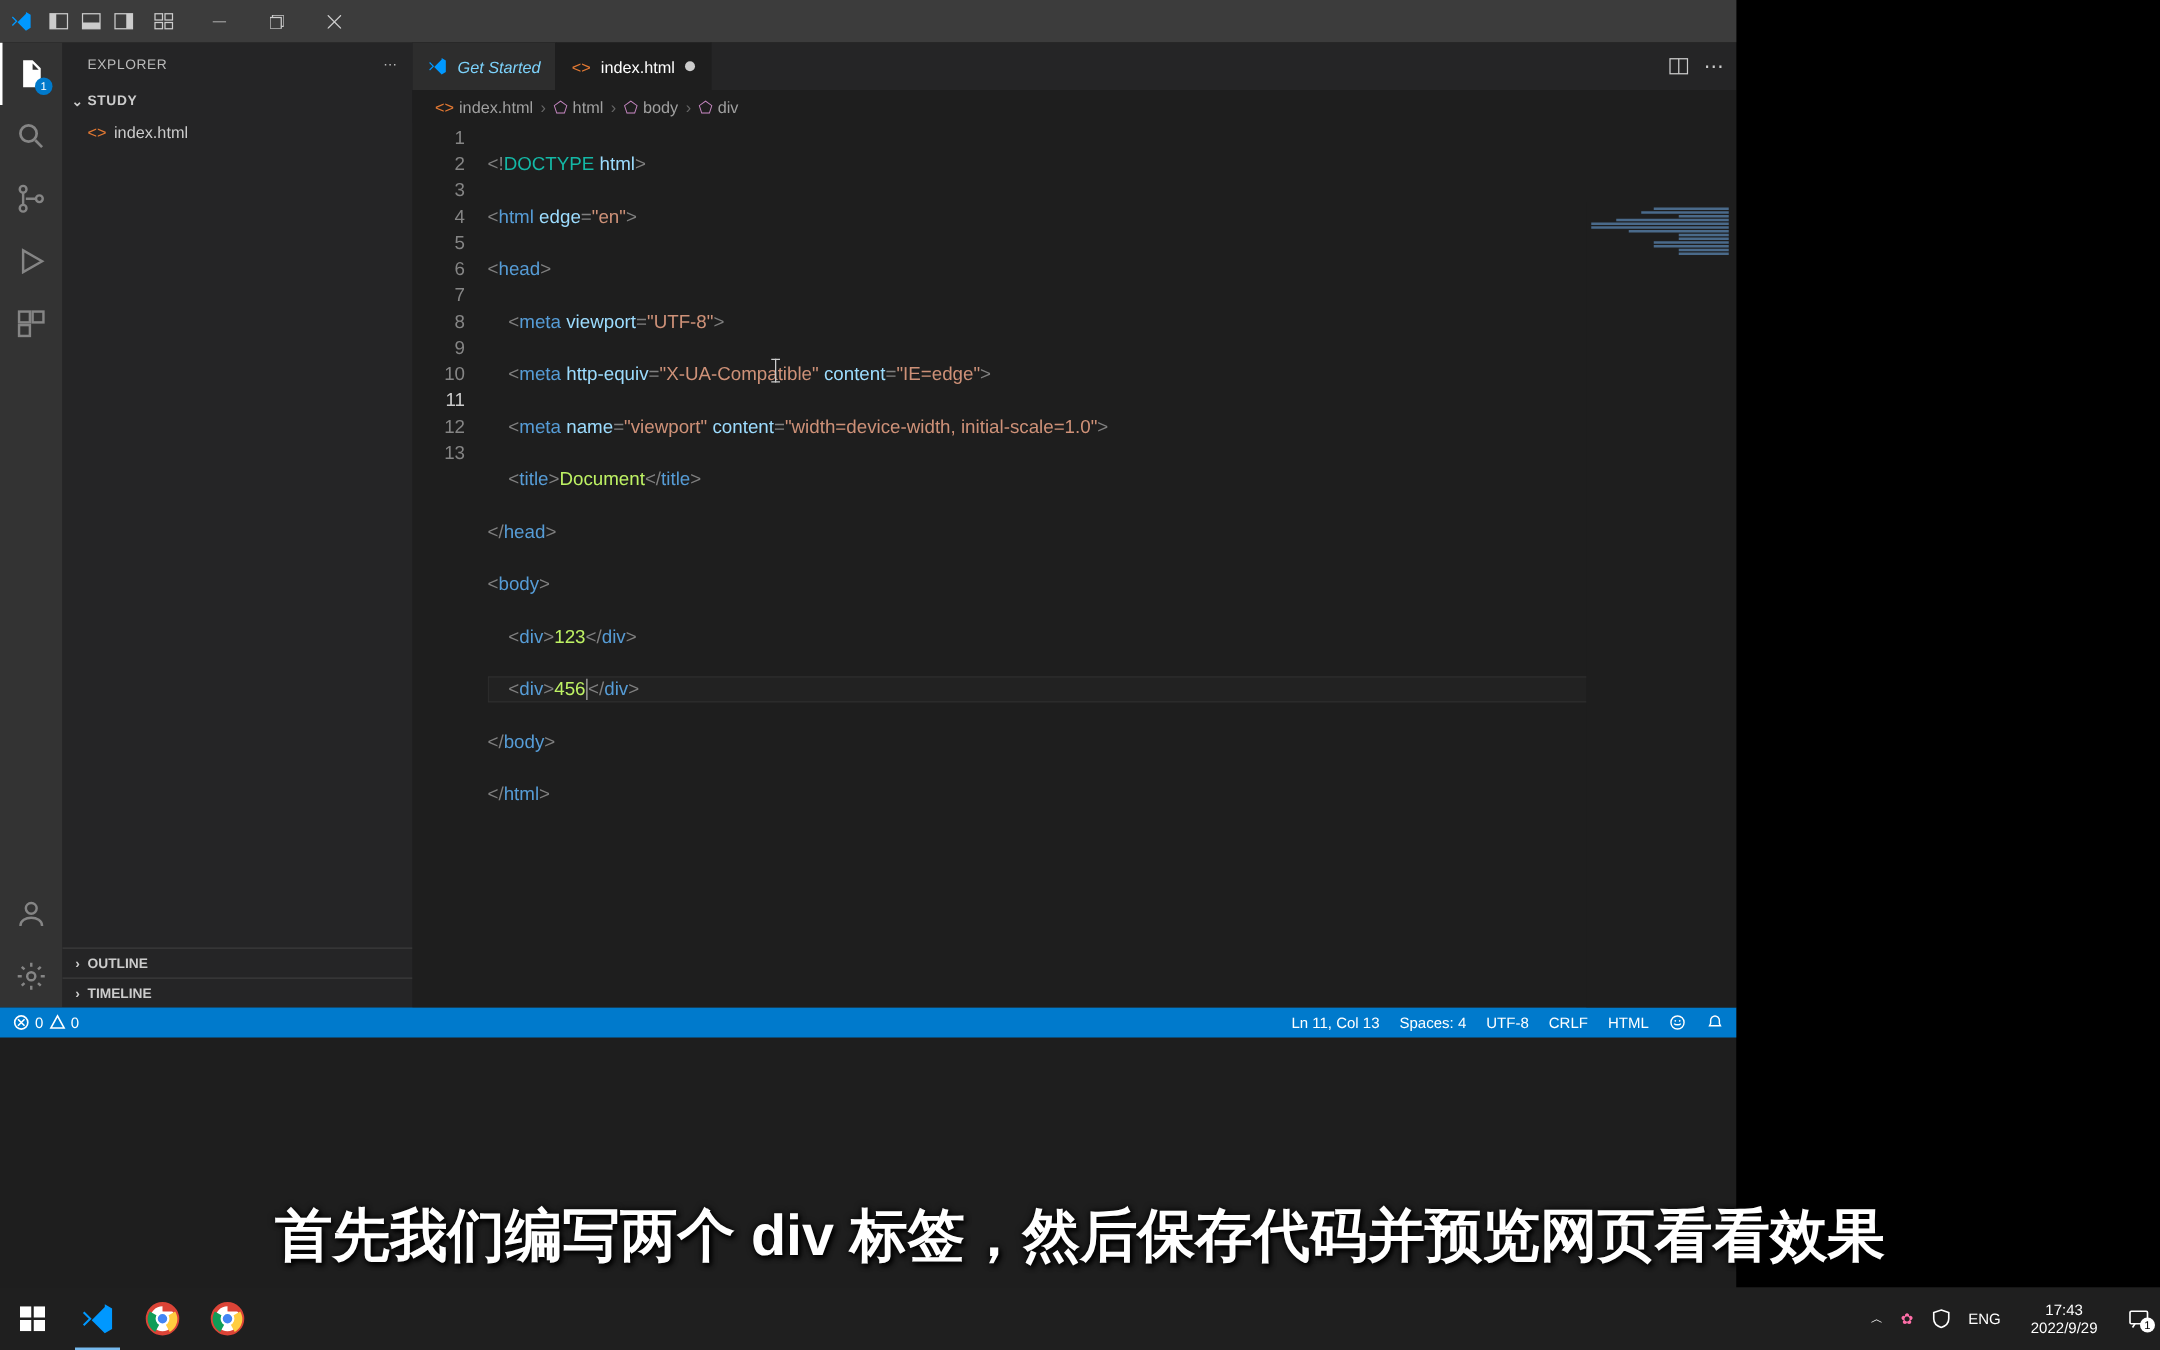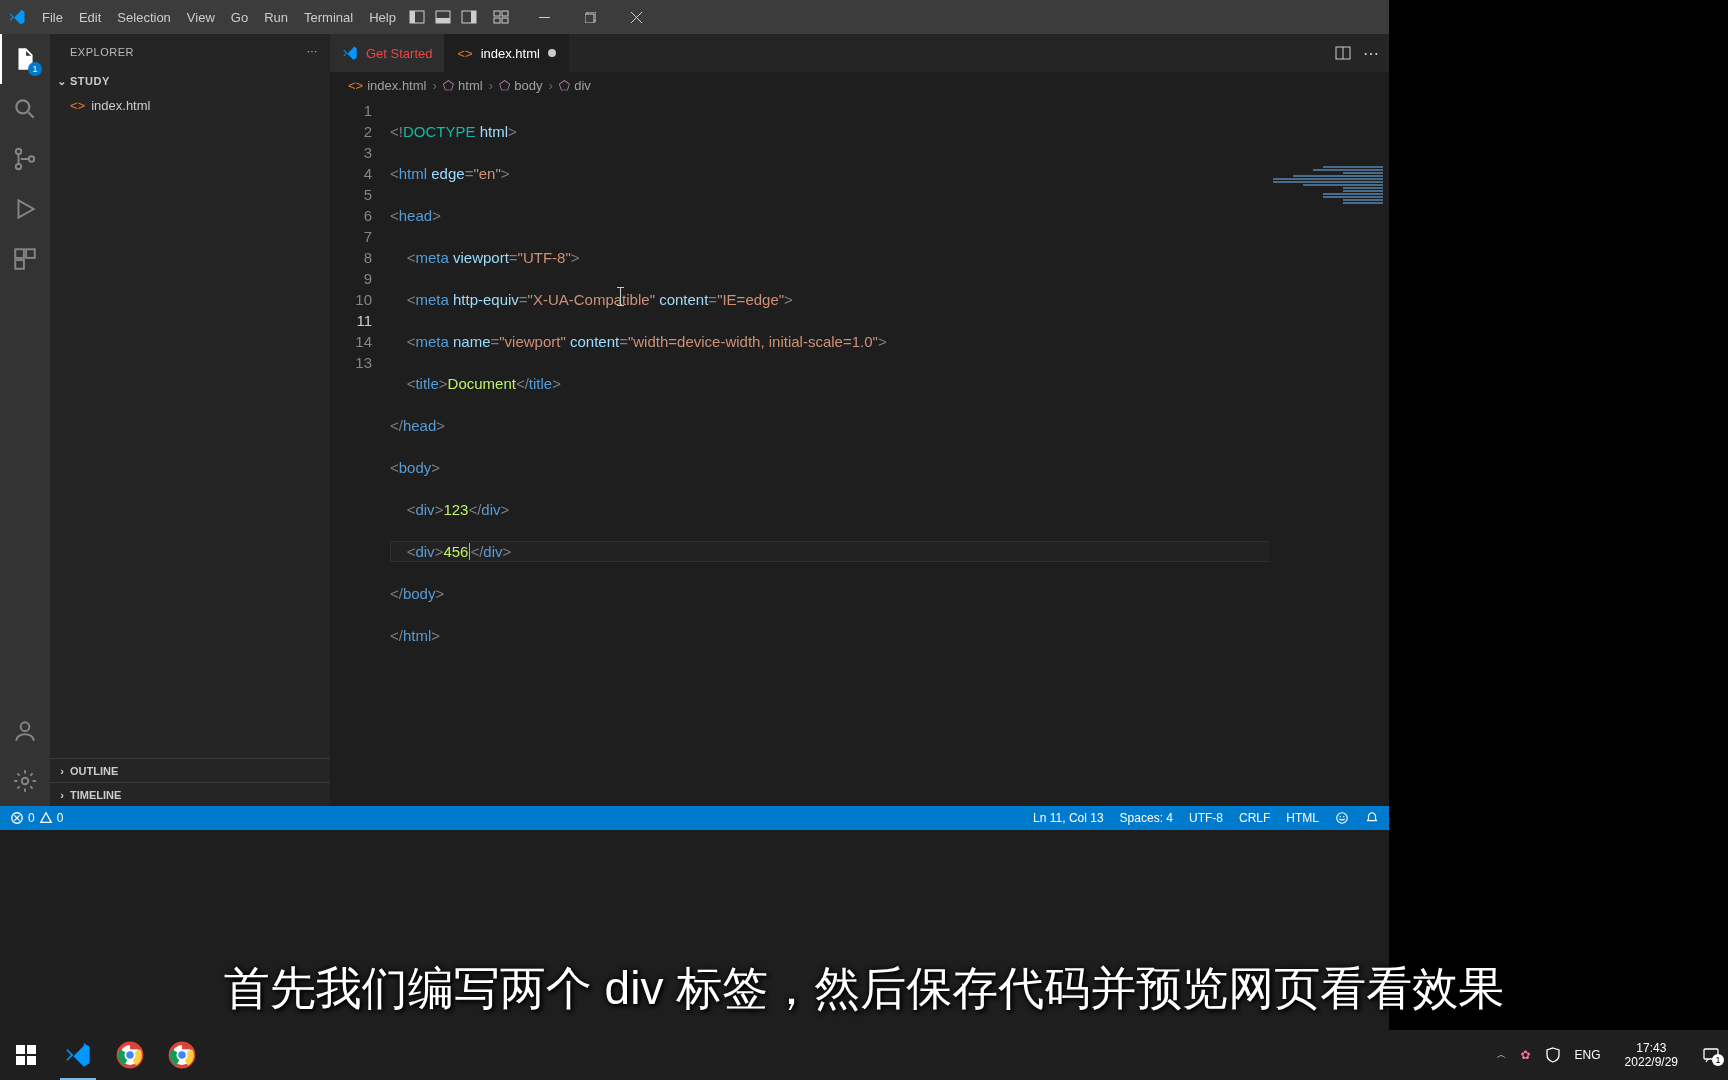--- a/index.html
+++ b/index.html
@@ -38,21 +38,21 @@
 .folder-header .chev { width:16px; text-align:center; }
 .file-item { height: 24px; display:flex; align-items:center; padding-left: 20px; font-size:13px; color:#cccccc; cursor:pointer; gap:6px; }
 .file-icon-html { color:#e37933; }
 .sidebar .bottom-panels { margin-top:auto; }
 .panel-collapsed { height:24px; display:flex; align-items:center; padding-left:4px; font-size:11px; font-weight:700; color:#cccccc; border-top:1px solid #3c3c3c; cursor:pointer; }
 .panel-collapsed .chev { width:16px; text-align:center; }
 
 
 .editor-group { flex:1; display:flex; flex-direction:column; background:#1e1e1e; position:relative; }
 .tabs { height:38px; background:#252526; display:flex; align-items:stretch; }
-.tab { display:flex; align-items:center; padding:0 12px; gap:8px; font-size:13px; background:#2d2d2d; color:#ef4444; border-right:1px solid #1e1e1e; cursor:pointer; }
+.tab { display:flex; align-items:center; padding:0 12px; gap:8px; font-size:13px; background:#2d2d2d; color:#7dd3fc; border-right:1px solid #1e1e1e; cursor:pointer; font-style:italic; }
 .tab.active { background:#1e1e1e; color:#ffffff; font-style:normal; }
 .tab .dirty { width:8px; height:8px; border-radius:4px; background:#cccccc; }
 .tabs .tab-actions { margin-left:auto; display:flex; align-items:center; padding:0 10px; gap:12px; color:#cccccc; }
 
 .breadcrumbs { height:26px; display:flex; align-items:center; padding-left:18px; font-size:13px; color:#a0a0a0; gap:6px; background:#1e1e1e; }
 .breadcrumbs .bc-item { display:flex; align-items:center; gap:4px; cursor:pointer; }
 .breadcrumbs .sep { color:#666; }
 
 .code-area { flex:1; display:flex; font-family: Consolas, "Courier New", monospace; font-size:15px; line-height:21px; position:relative; }
 .gutter { width:60px; text-align:right; padding-right:18px; color:#858585; user-select:none; padding-top:2px; }
@@ -81,50 +81,40 @@
 .statusbar .sb-item { display:flex; align-items:center; gap:4px; cursor:pointer; }
 
 
 .taskbar { position:absolute; left:0; right:0; bottom:0; height:50px; background:#1f1f1f; display:flex; align-items:center; }
 .taskbar .tb-item { width:52px; height:50px; display:flex; align-items:center; justify-content:center; cursor:pointer; position:relative; }
 .taskbar .tb-item.active::after { content:""; position:absolute; bottom:0; left:8px; right:8px; height:2px; background:#76b9ed; }
 .taskbar .tray { margin-left:auto; display:flex; align-items:center; gap:14px; padding:0 8px; color:#ffffff; font-size:12px; }
 .taskbar .clock { text-align:center; line-height:14px; padding:0 10px; font-size:12px; }
 
 
-.subtitle { position:absolute; left:0; right:0; bottom:60px; text-align:center; font-size:46px; font-weight:400; color:#ffffff; text-shadow: 0 0 6px #000, 2px 2px 4px #000; font-family: "Microsoft YaHei", sans-serif; padding: 0 40px; }
+.subtitle { position:absolute; left:0; right:0; bottom:60px; text-align:center; font-size:46px; font-weight:700; color:#ffffff; text-shadow: 0 0 6px #000, 2px 2px 4px #000; font-family: "Microsoft YaHei", sans-serif; padding: 0 40px; }
 
 
 svg { display:block; }
 
 
 .right-blank { position:absolute; left:1389px; top:0; right:0; bottom:50px; background:#000000; }
 </style>
 </head>
 <body>
 
 <div class="right-blank"></div>
 
 <div class="vscode">
 
   <div class="titlebar">
     <div class="logo">
       <svg width="18" height="18" viewBox="0 0 24 24">
           <path fill="#0098ff" d="M17 2l5 3v14l-5 3-9-9 9-9zM3 7l5 5-5 5-1-1 4-4-4-4 1-1z"></path>
         </svg>
-    </div>
-    <div class="menu">
-      <div class="menu-item">File</div>
-      <div class="menu-item">Edit</div>
-      <div class="menu-item">Selection</div>
-      <div class="menu-item">View</div>
-      <div class="menu-item">Go</div>
-      <div class="menu-item">Run</div>
-      <div class="menu-item">Terminal</div>
-      <div class="menu-item">Help</div>
     </div>
     <div class="layout-icons">
       <div class="layout-icon">
           <svg width="16" height="16" viewBox="0 0 16 16">
             <rect x="1" y="2" width="14" height="12" fill="none" stroke="#cccccc"></rect>
             <rect x="1" y="2" width="5" height="12" fill="#cccccc"></rect>
           </svg>
         </div>
       <div class="layout-icon">
           <svg width="16" height="16" viewBox="0 0 16 16">
@@ -297,21 +287,21 @@
             <div class="ln">2</div>
             <div class="ln">3</div>
             <div class="ln">4</div>
             <div class="ln">5</div>
             <div class="ln">6</div>
             <div class="ln">7</div>
             <div class="ln">8</div>
             <div class="ln">9</div>
             <div class="ln">10</div>
             <div class="ln current">11</div>
-            <div class="ln">14</div>
+            <div class="ln">12</div>
             <div class="ln">13</div>
         </div>
         <div class="code">
 <div class="line"><span class="pun">&lt;!</span><span class="doctype">DOCTYPE</span><span class="txt"> </span><span class="attr">html</span><span class="pun">&gt;</span></div>
 <div class="line"><span class="pun">&lt;</span><span class="tagname">html</span><span class="txt"> </span><span class="attr">edge</span><span class="pun">=</span><span class="str">"en"</span><span class="pun">&gt;</span></div>
 <div class="line"><span class="pun">&lt;</span><span class="tagname">head</span><span class="pun">&gt;</span></div>
 <div class="line"><span class="txt">    </span><span class="pun">&lt;</span><span class="tagname">meta</span><span class="txt"> </span><span class="attr">viewport</span><span class="pun">=</span><span class="str">"UTF-8"</span><span class="pun">&gt;</span></div>
 <div class="line"><span class="txt">    </span><span class="pun">&lt;</span><span class="tagname">meta</span><span class="txt"> </span><span class="attr">http-equiv</span><span class="pun">=</span><span class="str">"X-UA-Compatible"</span><span class="txt"> </span><span class="attr">content</span><span class="pun">=</span><span class="str">"IE=edge"</span><span class="pun">&gt;</span></div>
 <div class="line"><span class="txt">    </span><span class="pun">&lt;</span><span class="tagname">meta</span><span class="txt"> </span><span class="attr">name</span><span class="pun">=</span><span class="str">"viewport"</span><span class="txt"> </span><span class="attr">content</span><span class="pun">=</span><span class="str">"width=device-width, initial-scale=1.0"</span><span class="pun">&gt;</span></div>
 <div class="line"><span class="txt">    </span><span class="pun">&lt;</span><span class="tagname">title</span><span class="pun">&gt;</span><span class="txt">Document</span><span class="pun">&lt;/</span><span class="tagname">title</span><span class="pun">&gt;</span></div>

